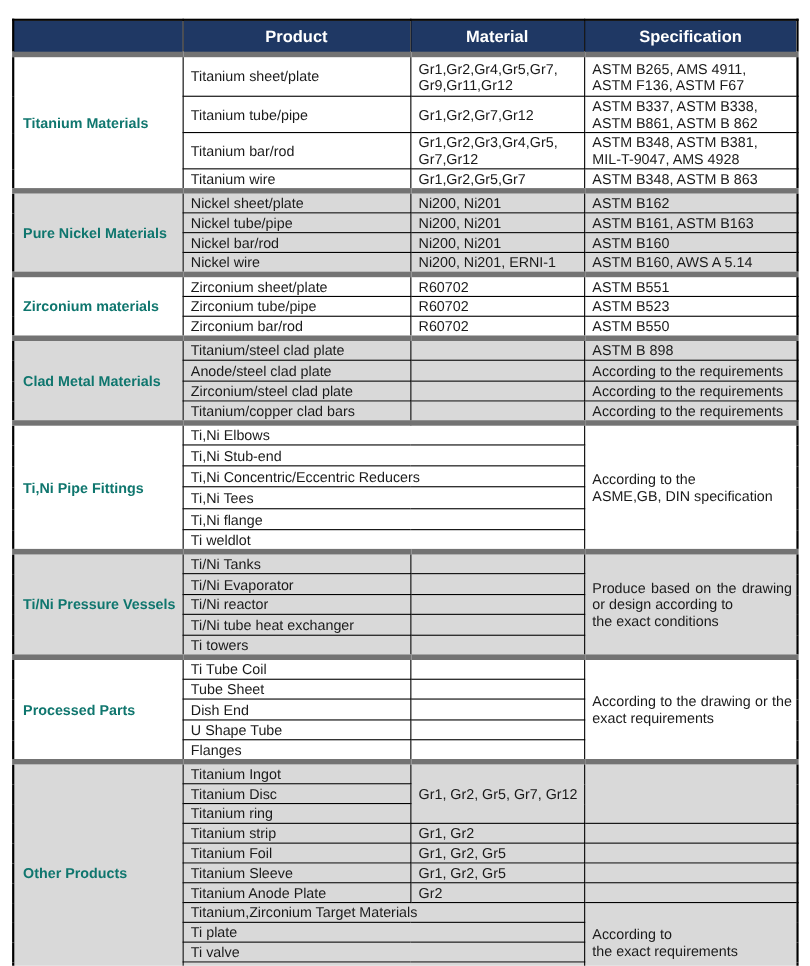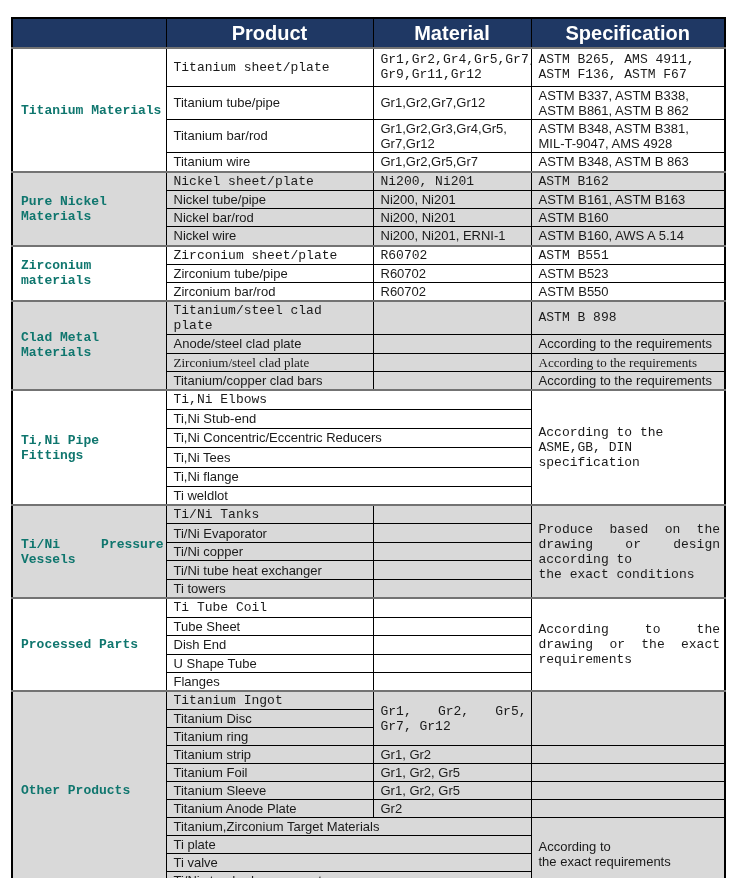--- a/index.html
+++ b/index.html
@@ -19,35 +19,35 @@
     width: 713px;
     border: 2px solid #000000;
   }
   table.products th, table.products td {
     border: 1px solid #000000;
     overflow: hidden;
   }
   thead th {
     background: #1f3864;
     color: #ffffff;
-    font-size: 20px;
+    font-size: 15px;
     font-weight: bold;
     text-align: center;
     height: 28px;
     border-bottom: 2px solid #000000;
     padding: 0;
   }
   tbody td {
     font-size: 13px;
     color: #1a1a1a;
     line-height: 15px;
     vertical-align: middle;
     padding: 1px 4px 1px 7px;
   }
-  tr.section-start td { border-top: 2px solid #737373; font-family: Liberation Mono, monospace; }
+  tr.section-start td { border-top: 5px solid #737373; }
   tr.shaded td { background: #d9d9d9; }
   tr.plain td { background: #ffffff; }
   td.cat {
     font-weight: bold;
     color: #0f766e;
     padding: 1px 2px 1px 8px;
   }
   td.pre { white-space: pre-line; }
   td.justify { text-align: justify; }
 </style>
@@ -138,21 +138,21 @@
           <td rowspan="4" class="cat">Clad Metal Materials</td>
           <td class="prod pre">Titanium/steel clad plate</td>
           <td class="mat pre"></td>
           <td class="spec pre">ASTM B 898</td>
         </tr>
         <tr class="shaded" style="height: 19px;">
           <td class="prod pre">Anode/steel clad plate</td>
           <td class="mat pre"></td>
           <td class="spec pre">According to the requirements</td>
         </tr>
-        <tr class="shaded" style="height: 18px; font-family: Liberation Serif, serif;">
+        <tr class="shaded" style="height: 18px;">
           <td class="prod pre">Zirconium/steel clad plate</td>
           <td class="mat pre"></td>
           <td class="spec pre">According to the requirements</td>
         </tr>
         <tr class="shaded" style="height: 19px;">
           <td class="prod pre">Titanium/copper clad bars</td>
           <td class="mat pre"></td>
           <td class="spec pre">According to the requirements</td>
         </tr>
         <tr class="plain section-start" style="height: 19px;">
@@ -181,21 +181,21 @@
           <td class="prod pre">Ti/Ni Tanks</td>
           <td class="mat pre"></td>
           <td rowspan="5" class="spec pre justify">Produce based on the drawing or design according to
 the exact conditions</td>
         </tr>
         <tr class="shaded" style="height: 19px;">
           <td class="prod pre">Ti/Ni Evaporator</td>
           <td class="mat pre"></td>
         </tr>
         <tr class="shaded" style="height: 18px;">
-          <td class="prod pre">Ti/Ni copper</td>
+          <td class="prod pre">Ti/Ni reactor</td>
           <td class="mat pre"></td>
         </tr>
         <tr class="shaded" style="height: 19px;">
           <td class="prod pre">Ti/Ni tube heat exchanger</td>
           <td class="mat pre"></td>
         </tr>
         <tr class="shaded" style="height: 18px;">
           <td class="prod pre">Ti towers</td>
           <td class="mat pre"></td>
         </tr>

